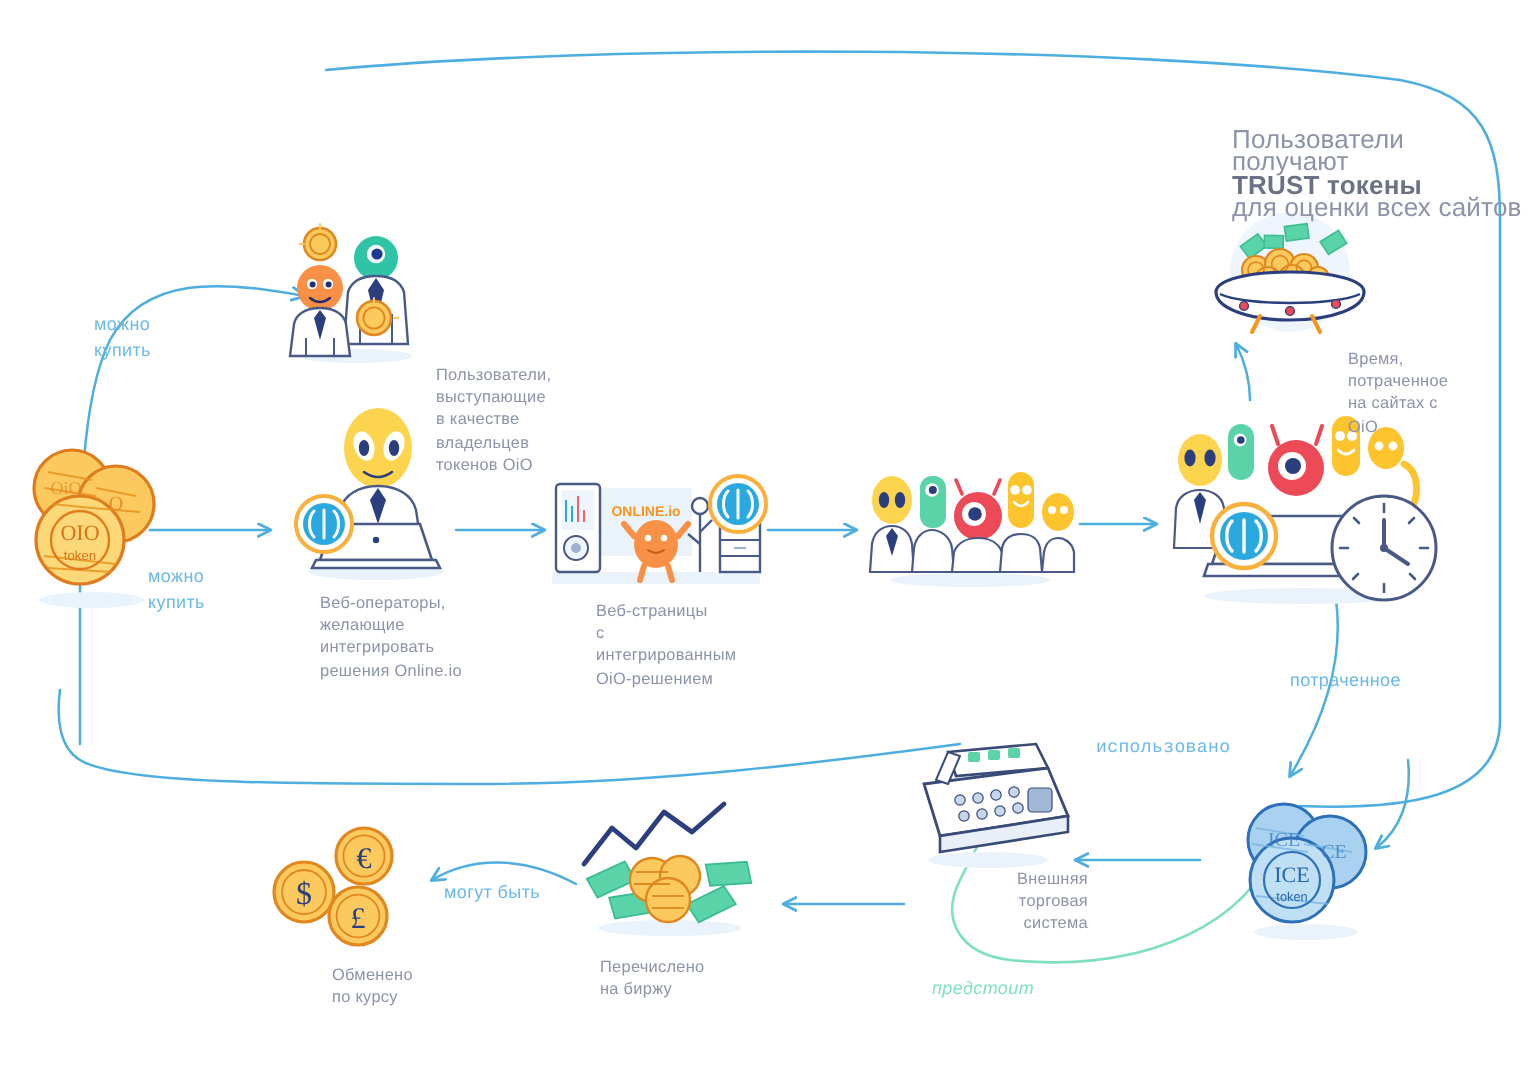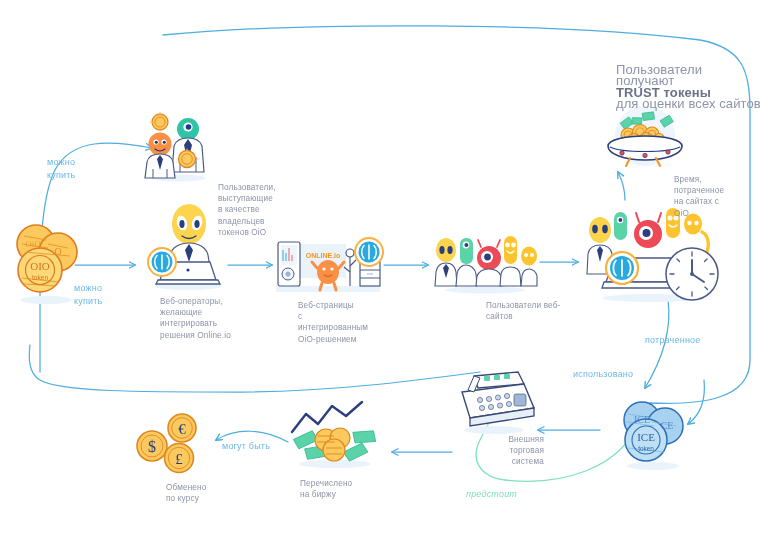--- a/index.html
+++ b/index.html
@@ -521,22 +521,20 @@
   <div class="label" style="left:298px; top:300px; width:92px;">Веб-страницы
 с
 интегрированным
 OiO-решением</div>
 
   <div class="label" style="left:160px; top:296px; width:104px;">Веб-операторы,
 желающие
 интегрировать
 решения Online.io</div>
 
-  <div class="label" style="left:486px; top:300px; width:88px;">Пользователи веб-
-сайтов</div>
 
   <div class="label" style="left:674px; top:174px; width:78px;">Время,
 потраченное
 на сайтах с
 OiO</div>
 
   <div class="label" style="left:474px; top:434px; width:70px;text-align:right;">Внешняя
 торговая
 система</div>
 
@@ -553,19 +551,19 @@
   </div>
 
   <div class="arrow-label" style="left:47px; top:156px;">можно
 купить</div>
 
   <div class="arrow-label" style="left:74px; top:282px;">можно
 купить</div>
 
   <div class="arrow-label" style="left:645px; top:334px;">потраченное</div>
 
-  <div class="arrow-label" style="left:573px; top:368px;">использовано</div>
+  <div class="arrow-label" style="left:548px; top:368px;font-family:Liberation Mono, monospace;">использовано</div>
 
   <div class="arrow-label" style="left:222px; top:440px;">могут быть</div>
 
   <div class="arrow-label mint" style="left:466px; top:488px;font-style:italic;">предстоит</div>
 
 </div>
 
 </body></html>

